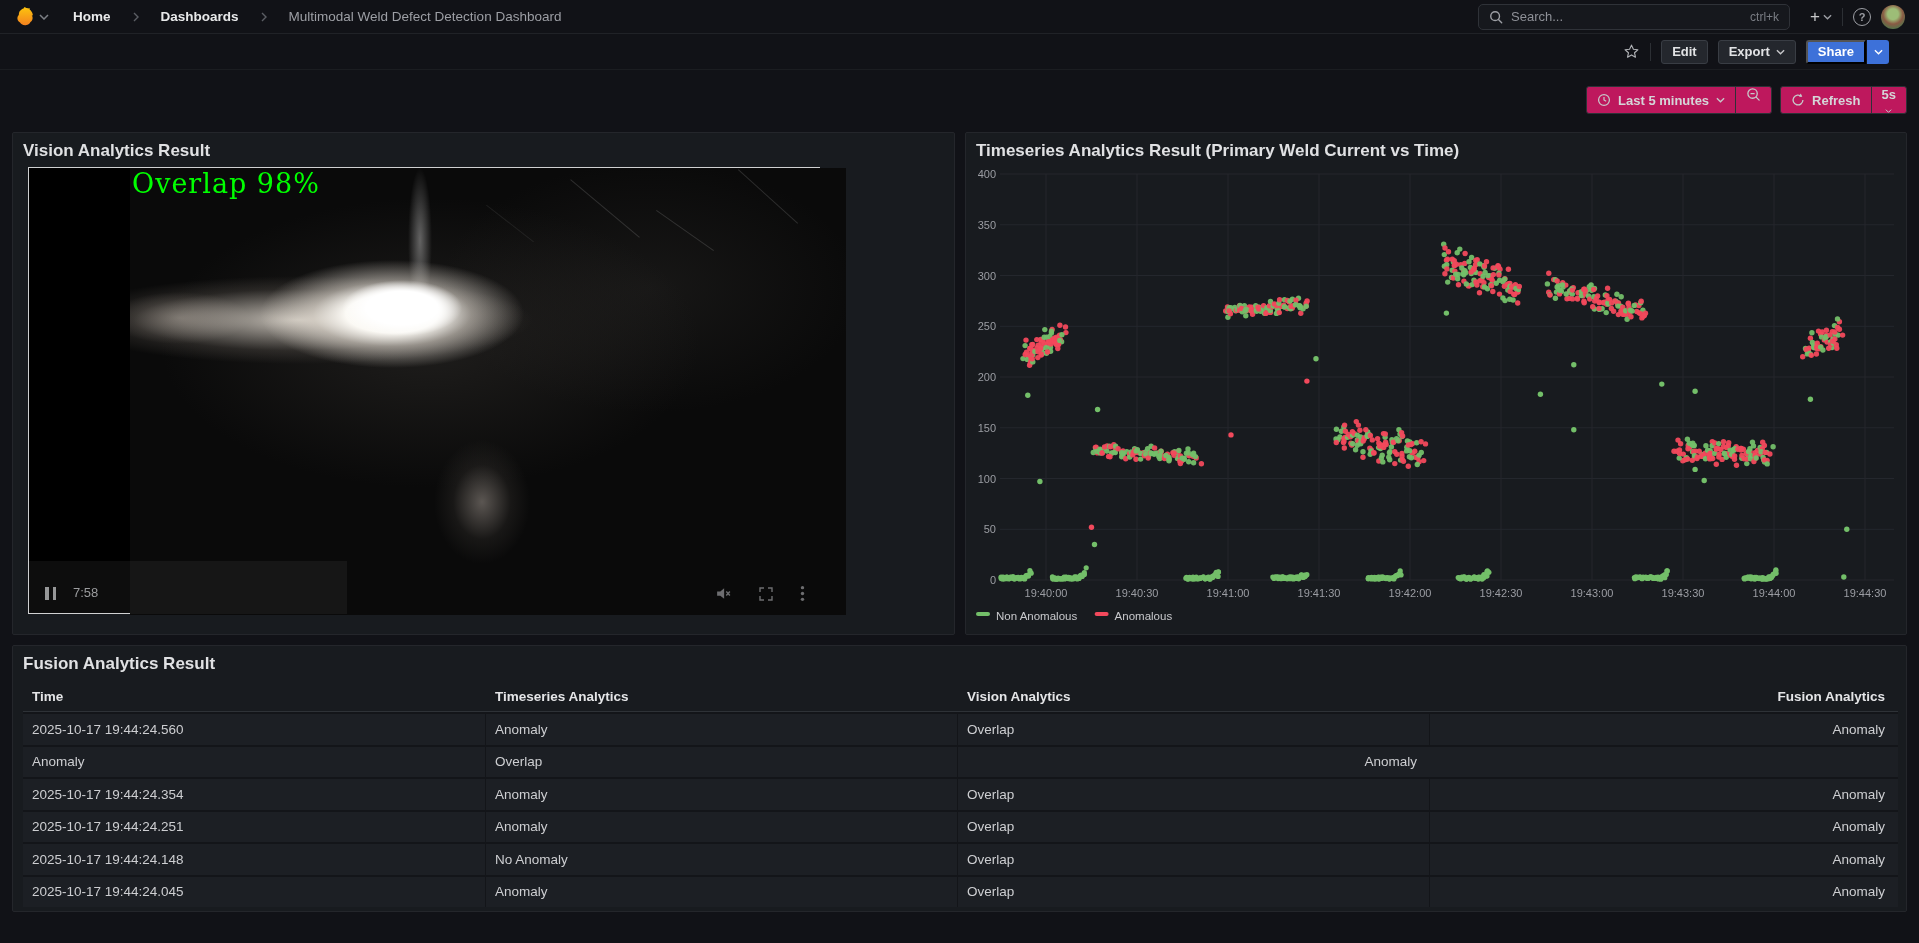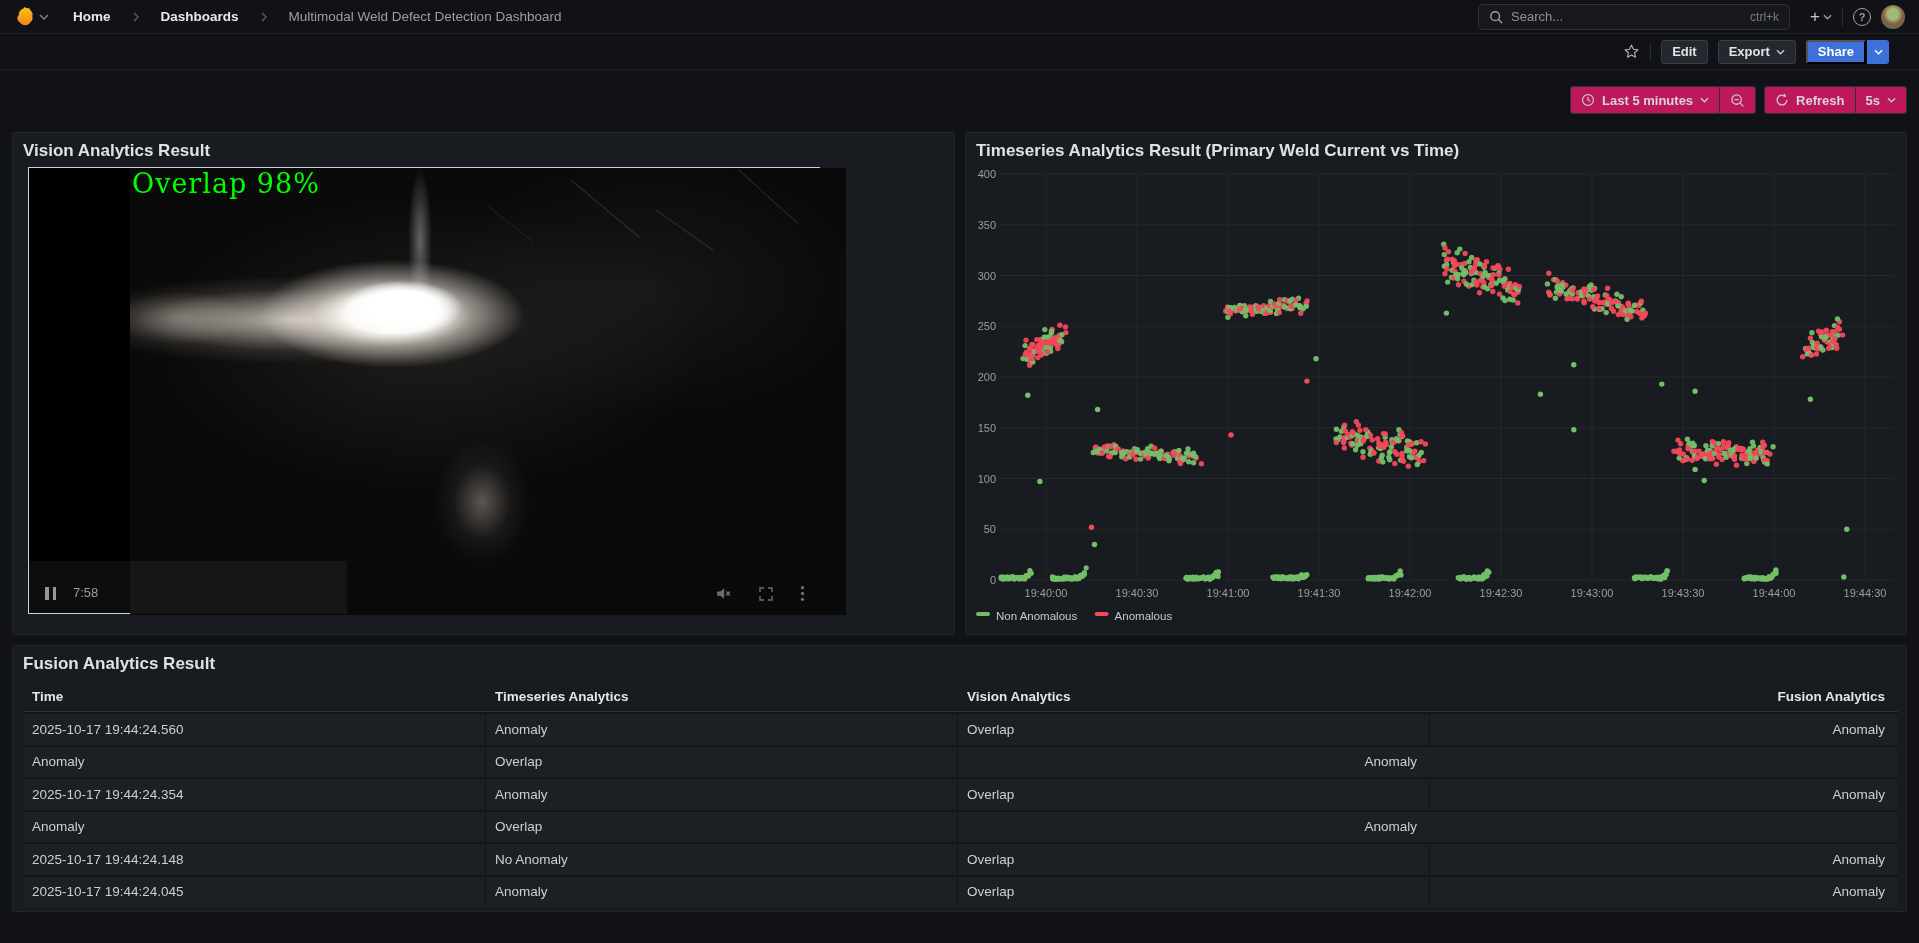--- a/index.html
+++ b/index.html
@@ -38,21 +38,21 @@
   .btn-share { background:#3d71d9; color:#fff; border-radius:3px 0 0 3px; }
   .btn-share-caret { background:#3d71d9; color:#fff; width:22px; height:24px; margin-left:1px;
                      border-radius:0 3px 3px 0; display:flex; align-items:center; justify-content:center; cursor:pointer; }
 
   
   .controlsbar { position:absolute; top:86px; right:12px; display:flex; gap:8px; }
   .ctl-group { display:flex; align-items:stretch; height:28px; border:1px solid #2e3137; border-radius:3px;
                background:#be185d; overflow:hidden; }
   .ctl-seg { display:flex; align-items:center; gap:7px; padding:0 10px; font-size:13px; font-weight:700;
              color:#d5d6d8; cursor:pointer; }
-  .ctl-seg + .ctl-seg { border-left:1px solid #2e3137; }
+  .ctl-seg + .ctl-seg { border-left:1px solid #2e3137;flex-direction:column; }
 
   
   .panel { position:absolute; background:#181b1f; border:1px solid #24262b; border-radius:2px; }
   .panel-title { position:absolute; top:8px; left:10px; font-size:17px; font-weight:700; color:#e0e1e3; cursor:pointer; }
   #panel-vision   { left:12px;  top:132px; width:943px;  height:503px; }
   #panel-ts       { left:965px; top:132px; width:942px;  height:503px; }
   #panel-fusion   { left:12px;  top:645px; width:1895px; height:267px; }
 
   
   .video-box { position:absolute; left:15px; top:34px; width:792px; height:447px; background:#000;
@@ -1524,20 +1524,21 @@
             <div class="fcell c2">Overlap</div>
             <div class="fcell c3">Anomaly</div>
           </div>
           <div class="frow">
             <div class="fcell c0">2025-10-17 19:44:24.354</div>
             <div class="fcell c1">Anomaly</div>
             <div class="fcell c2">Overlap</div>
             <div class="fcell c3">Anomaly</div>
           </div>
           <div class="frow">
+            <div class="fcell c0">2025-10-17 19:44:24.251</div>
             <div class="fcell c1">Anomaly</div>
             <div class="fcell c2">Overlap</div>
             <div class="fcell c3">Anomaly</div>
           </div>
           <div class="frow">
             <div class="fcell c0">2025-10-17 19:44:24.148</div>
             <div class="fcell c1">No Anomaly</div>
             <div class="fcell c2">Overlap</div>
             <div class="fcell c3">Anomaly</div>
           </div>

